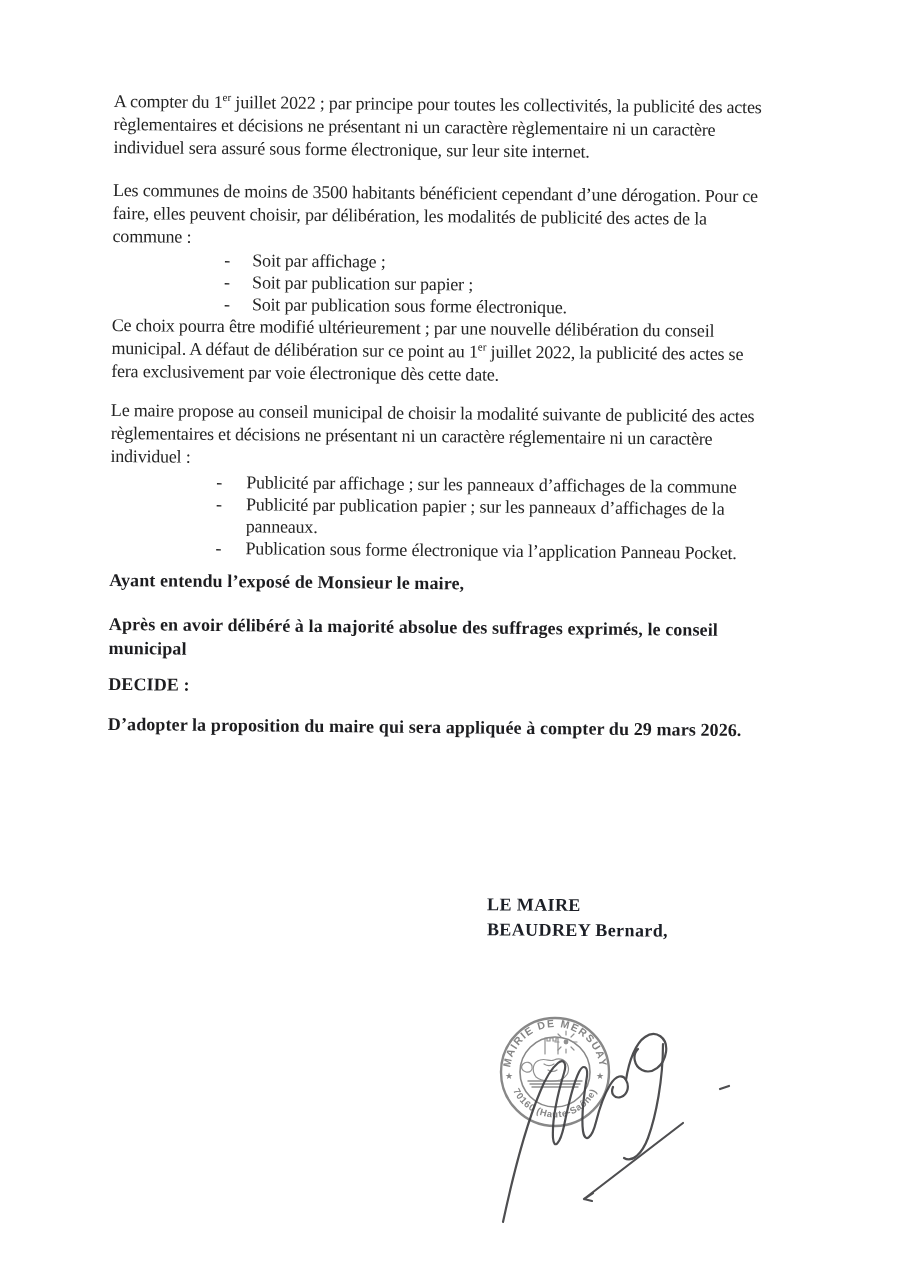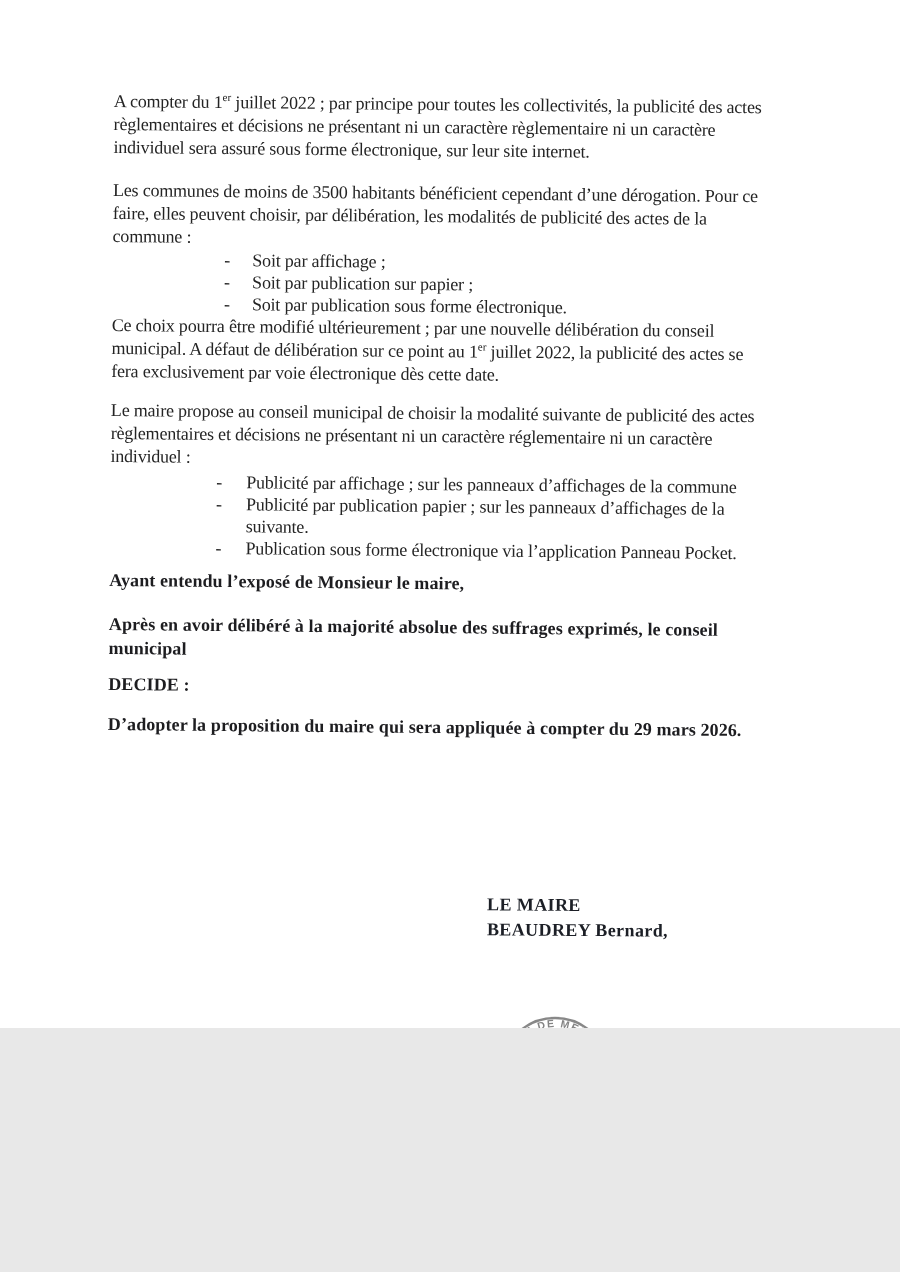--- a/index.html
+++ b/index.html
@@ -1,18 +1,18 @@
 <!DOCTYPE html>
 <html><head>
 <meta charset="utf-8">
 <style>
   html,body{margin:0;padding:0;background:#e8e8e8;}
   .sheet{
     position:relative;
-    width:900px;height:1028px;
+    width:900px;height:1272px;
     margin:0 auto;
     background:#ffffff;
     font-family:"Liberation Serif", serif;
     color:#242424;
     overflow:hidden;
   }
   .body-text{
     position:absolute;
     left:114px;top:90px;width:706px;
     transform:rotate(0.55deg);
@@ -98,21 +98,21 @@
 
     <p class="para mb2">
       <span class="ln" style="display:block">Le maire propose au conseil municipal de choisir la modalité suivante de publicité des actes</span>
       <span class="ln" style="display:block">règlementaires et décisions ne présentant ni un caractère réglementaire ni un caractère</span>
       <span class="ln" style="display:block">individuel :</span>
     </p>
 
     <div class="dash-list second">
       <div class="li"><span class="dash">-</span><span>Publicité par affichage ; sur les panneaux d’affichages de la commune</span></div>
       <div class="li"><span class="dash">-</span><span>Publicité par publication papier ; sur les panneaux d’affichages de la</span></div>
-      <div class="li"><span class="dash"></span><span>suivante.</span></div>
+      <div class="li"><span class="dash"></span><span>panneaux.</span></div>
       <div class="li"><span class="dash">-</span><span>Publication sous forme électronique via l’application Panneau Pocket.</span></div>
     </div>
 
     <p class="bold-block mt10">
       <span class="ln" style="display:block">Ayant entendu l’exposé de Monsieur le maire,</span>
     </p>
 
     <p class="bold-block mt20">
       <span class="ln" style="display:block">Après en avoir délibéré à la majorité absolue des suffrages exprimés, le conseil</span>
       <span class="ln" style="display:block">municipal</span>

